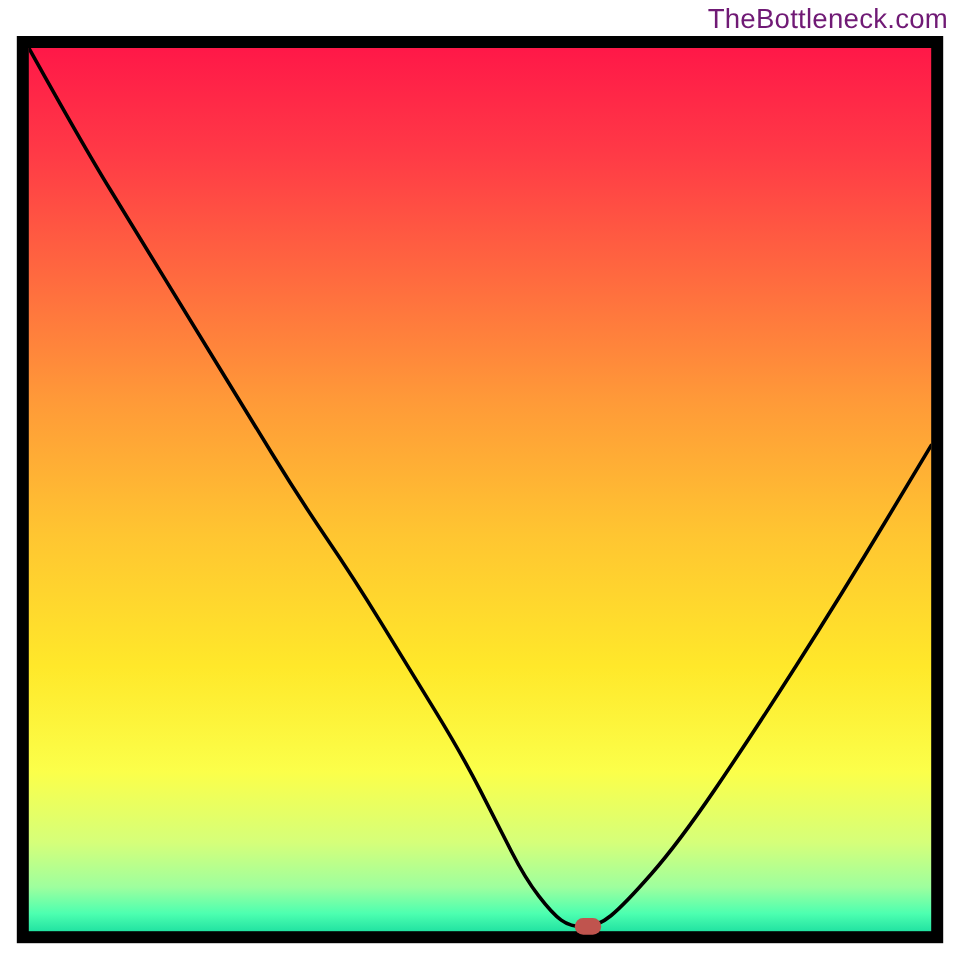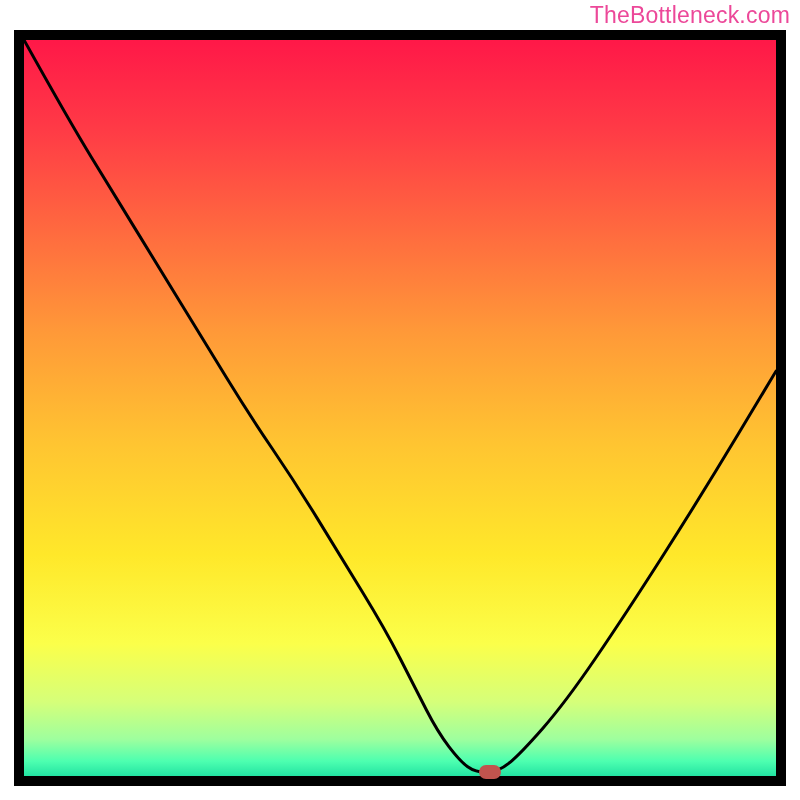--- a/index.html
+++ b/index.html
@@ -14,21 +14,21 @@
     position: relative;
     width: 800px;
     height: 800px;
     box-sizing: border-box;
   }
   .watermark {
     position: absolute;
     top: 2px;
     right: 10px;
     font-size: 23px;
-    color: #ec4899;
+    color: #701a75;
     font-weight: 500;
     letter-spacing: 0.2px;
     z-index: 10;
   }
   .chart-border {
     position: absolute;
     left: 14px;
     top: 30px;
     width: 772px;
     height: 756px;

